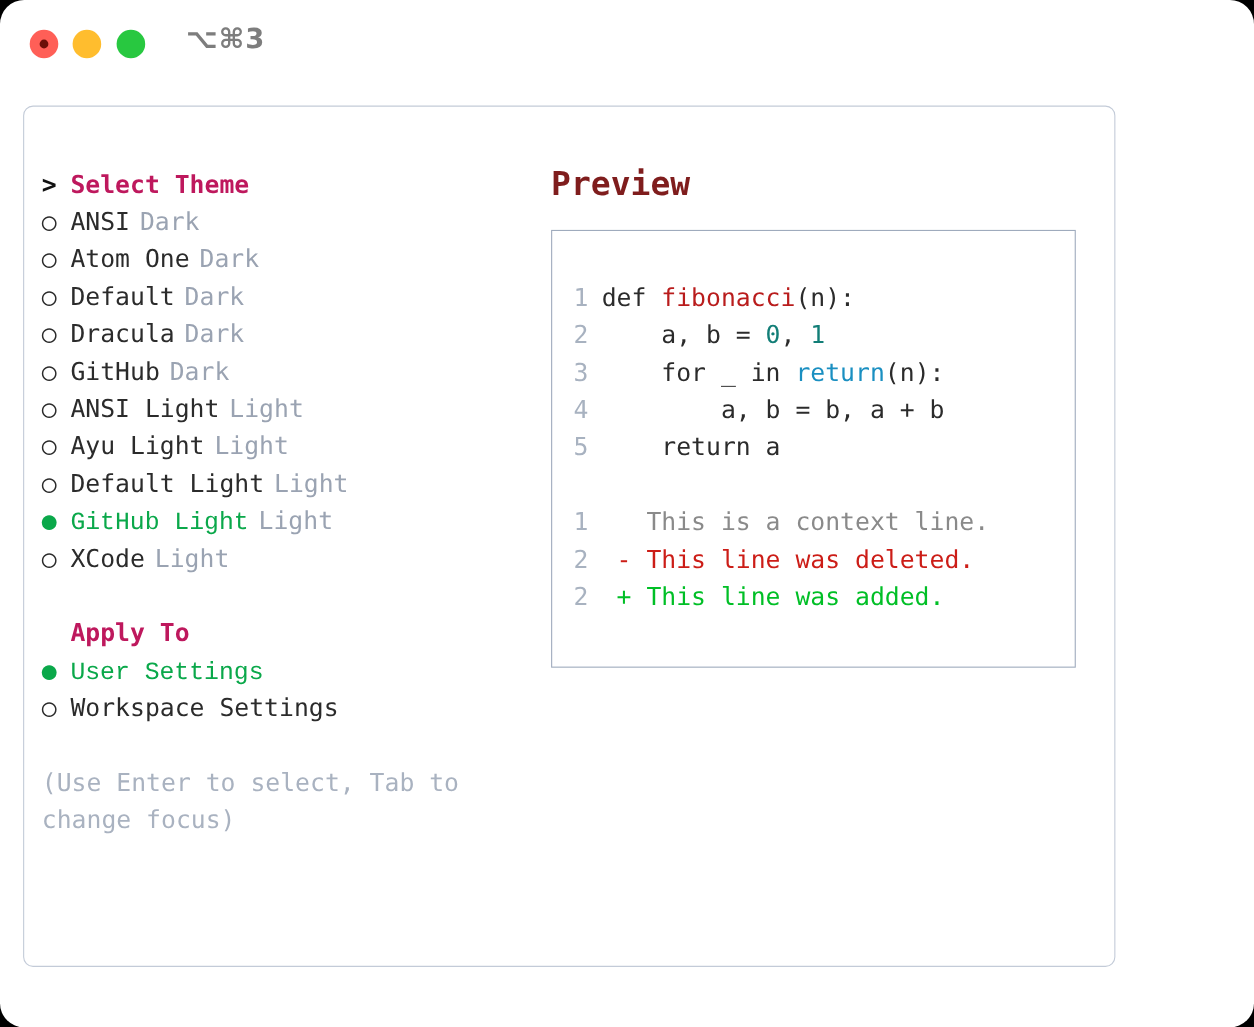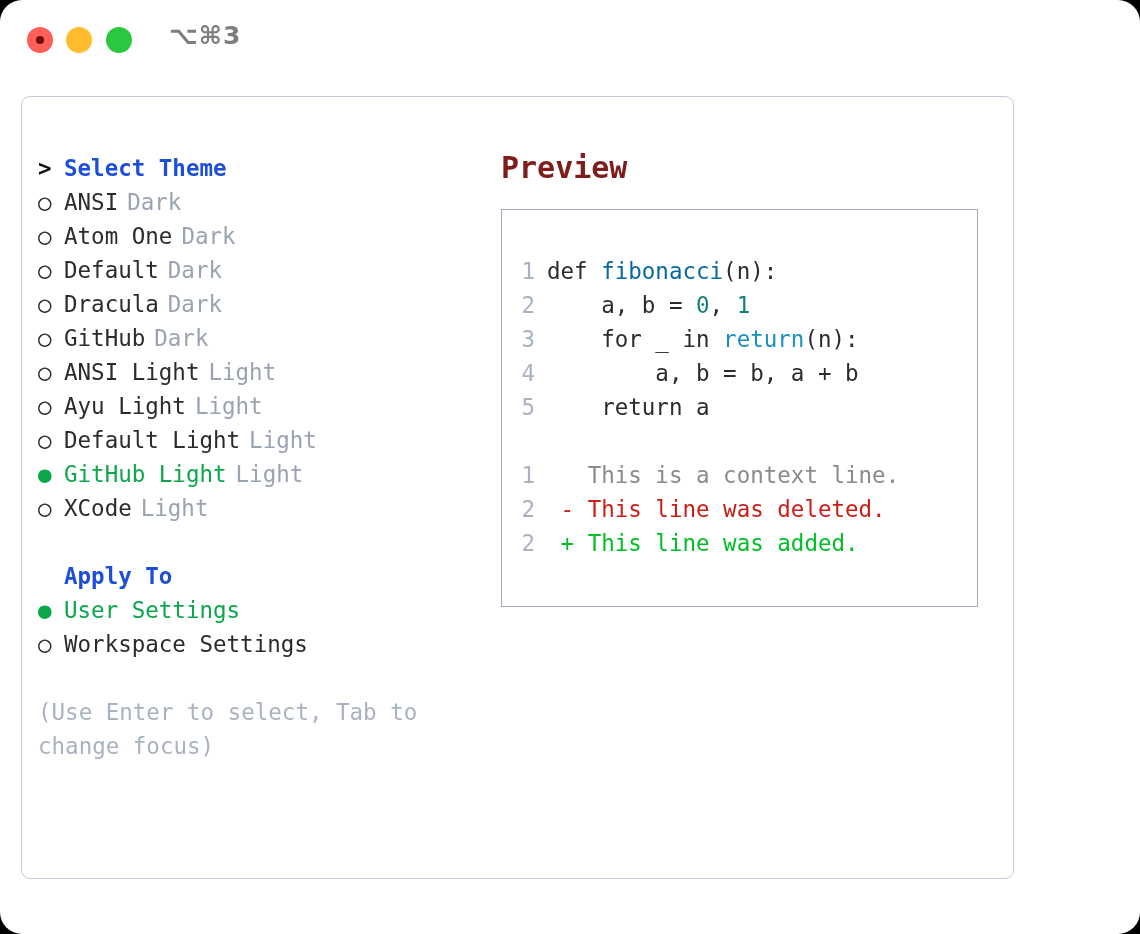--- a/index.html
+++ b/index.html
@@ -91,24 +91,24 @@
     font-size: 22.5px;
     white-space: nowrap;
     color: #2b2b2b;
   }
   .marker {
     display: inline-block;
     width: 26px;
     font-size: 22.5px;
   }
   .row.header .marker { font-weight: bold; color: #111111; }
-  .row.header .label  { font-weight: bold; color: #1d4ed8; text-align: center; }
+  .row.header .label  { font-weight: bold; color: #be185d; text-align: center; }
 
   .row .label { color: #2b2b2b; }
-  .row.selected .label { color: #0aa84a; }
+  .row.selected .label { color: #0aa84a; font-family: Liberation Mono, monospace; }
   .row.selected .marker { color: #0aa84a; }
   .tag {
     color: #9aa3b2;
     margin-left: 9px;
   }
 
   .spacer-row { height: 34px; }
 
   #hint {
     margin-top: 34px;
@@ -146,21 +146,21 @@
     white-space: pre;
     color: #2b2b2b;
   }
   .ln {
     display: inline-block;
     width: 14px;
     text-align: right;
     color: #a8b2c0;
     margin-right: 12px;
   }
-  .k-func { color: #0369a1; }
+  .k-func { color: #b91c1c; }
   .k-num  { color: #127e77; }
   .k-call { color: #1a8fc1; }
   .blank-line { height: 34px; }
   .d-ctx { color: #8a8a8a; }
   .d-del { color: #cc1d17; }
   .d-add { color: #00bf26; }
 </style>
 </head>
 <body>
 

